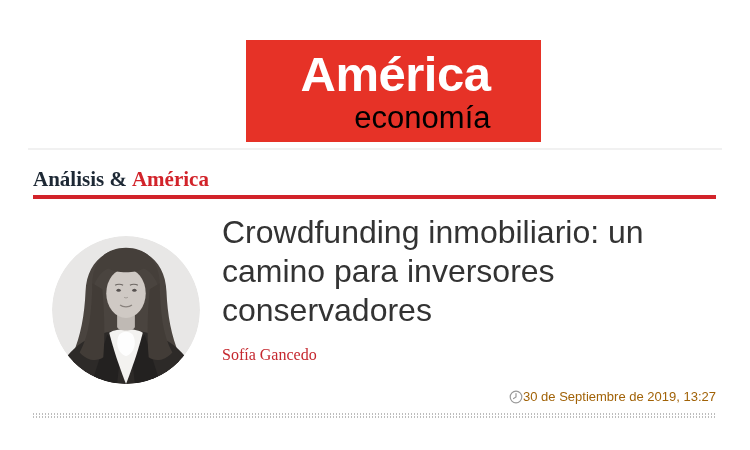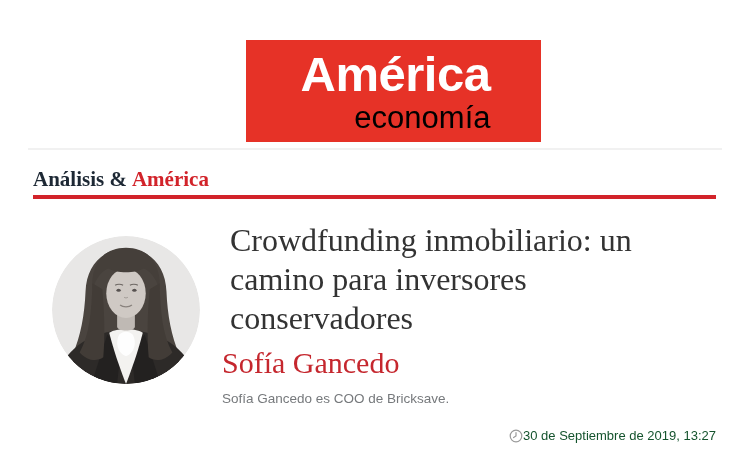--- a/index.html
+++ b/index.html
@@ -24,29 +24,29 @@
         font-family:"Liberation Serif",serif;font-size:21px;line-height:26px;cursor:pointer;}
   .sec-plain{color:#1d2834;font-weight:700;}
   .sec-accent{color:var(--accent-red,#d2232a);font-weight:700;margin-left:5px;}
   .section-rule{height:4px;background:var(--accent-red,#d2232a);margin-top:3px;}
 
   
   .article-head{display:flex;}
   .avatar{flex:none;width:148px;height:148px;margin:37px 0 0 19px;border-radius:50%;overflow:hidden;}
   .avatar svg{display:block;}
   .article-info{margin-left:22px;padding-top:14px;}
-  .title{font-family:Liberation Serif, serif;font-weight:400;font-size:32px;line-height:39px;
-         color:#333;margin:8px;max-width:428px;}
-  .author{font-family:"Liberation Serif",serif;font-weight:400;font-size:30px;line-height:30px;
+  .title{font-family:Liberation Sans, sans-serif;font-weight:400;font-size:32px;line-height:39px;
+         color:#333;margin:0;max-width:428px;}
+  .author{font-family:"Liberation Serif",serif;font-weight:400;font-size:16px;line-height:30px;
          color:var(--author-red,#c5272e);margin:10px 0 8px;cursor:pointer;}
   .bio{font-size:13.5px;line-height:15px;color:#76797c;margin:13px 0 0;}
 
   
   .meta-row{display:flex;justify-content:flex-end;align-items:center;
-            margin-top:22px;font-size:13px;color:#14532d;}
+            margin-top:5px;font-size:13px;color:#a16207;}
   .clock-wrap{display:inline-flex;align-items:center;}
   .dotted-divider{margin-top:9px;}
   .dotted-row{height:2px;
       background:repeating-linear-gradient(90deg,#bdbdbd 0,#bdbdbd 1px,transparent 1px,transparent 3px);}
   .dotted-row + .dotted-row{margin-top:1px;}
 </style>
 </head>
 <body>
 
 <div class="page">
@@ -98,21 +98,20 @@
             <path d="M75,12 C51,12 39,30 41,54 C45,42 51,35 57,33 C65,38 85,38 93,33 C99,35 105,42 109,54 C111,30 99,12 75,12 Z" fill="#453f3a"></path>
             <path d="M41,48 C40,78 38,100 28,118 C35,126 45,128 52,123 C54,100 53,76 51,54 Z" fill="#423c37"></path>
             <path d="M109,48 C110,78 112,100 122,118 C115,126 105,128 98,123 C96,100 97,76 99,54 Z" fill="#423c37"></path>
           </g>
         </svg>
       </div>
 
       <div class="article-info">
         <h1 class="title">Crowdfunding inmobiliario: un camino para inversores conservadores</h1>
         <h2 class="author">Sofía Gancedo</h2>
-        <p class="bio">Sofía Gancedo es COO de Bricksave.</p>
       </div>
     </div>
 
     <div class="meta-row">
       <span class="clock-wrap">
         <svg width="14" height="14" viewBox="0 0 14 14" aria-hidden="true">
           <circle cx="7" cy="7" r="5.8" fill="none" stroke="#9a9a9a" stroke-width="1.2"></circle>
           <path d="M7 3.6 V7 L4.6 8.6" fill="none" stroke="#9a9a9a" stroke-width="1.2" stroke-linecap="round"></path>
         </svg>
       </span>

